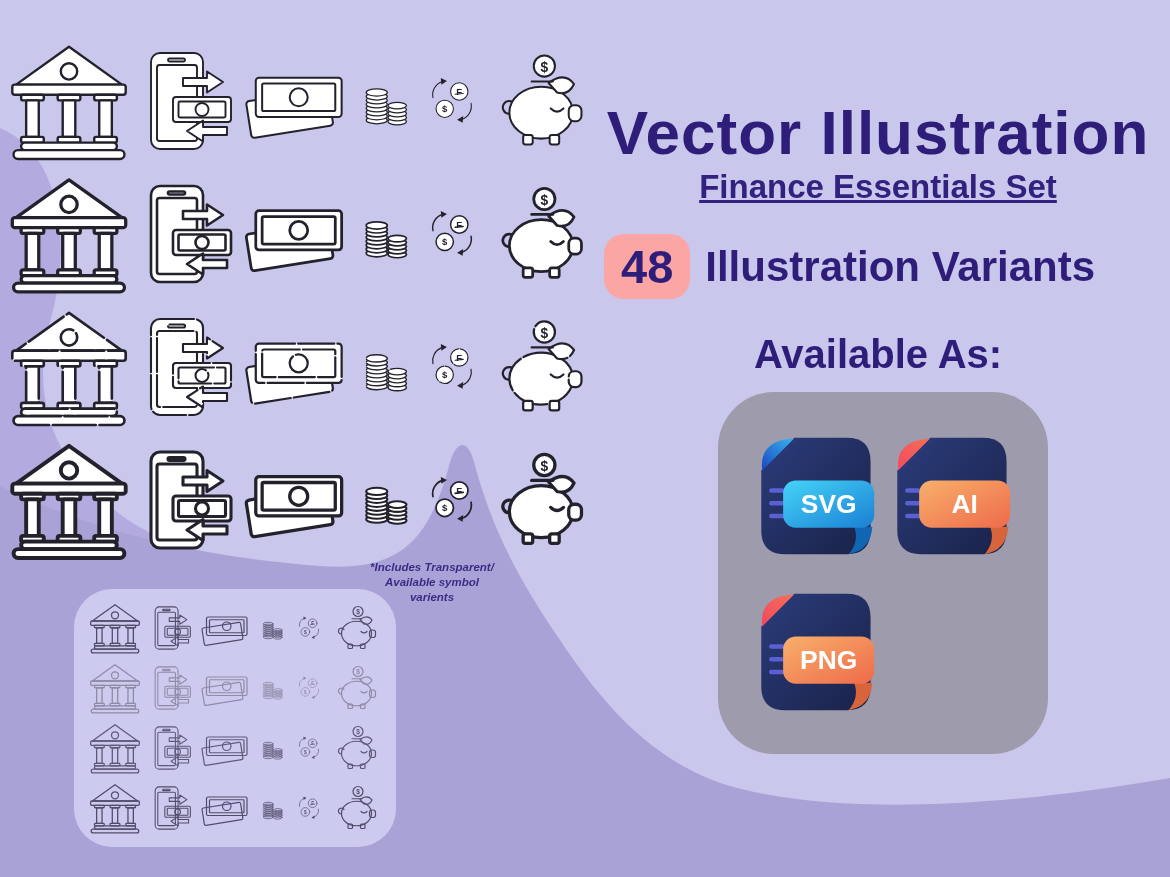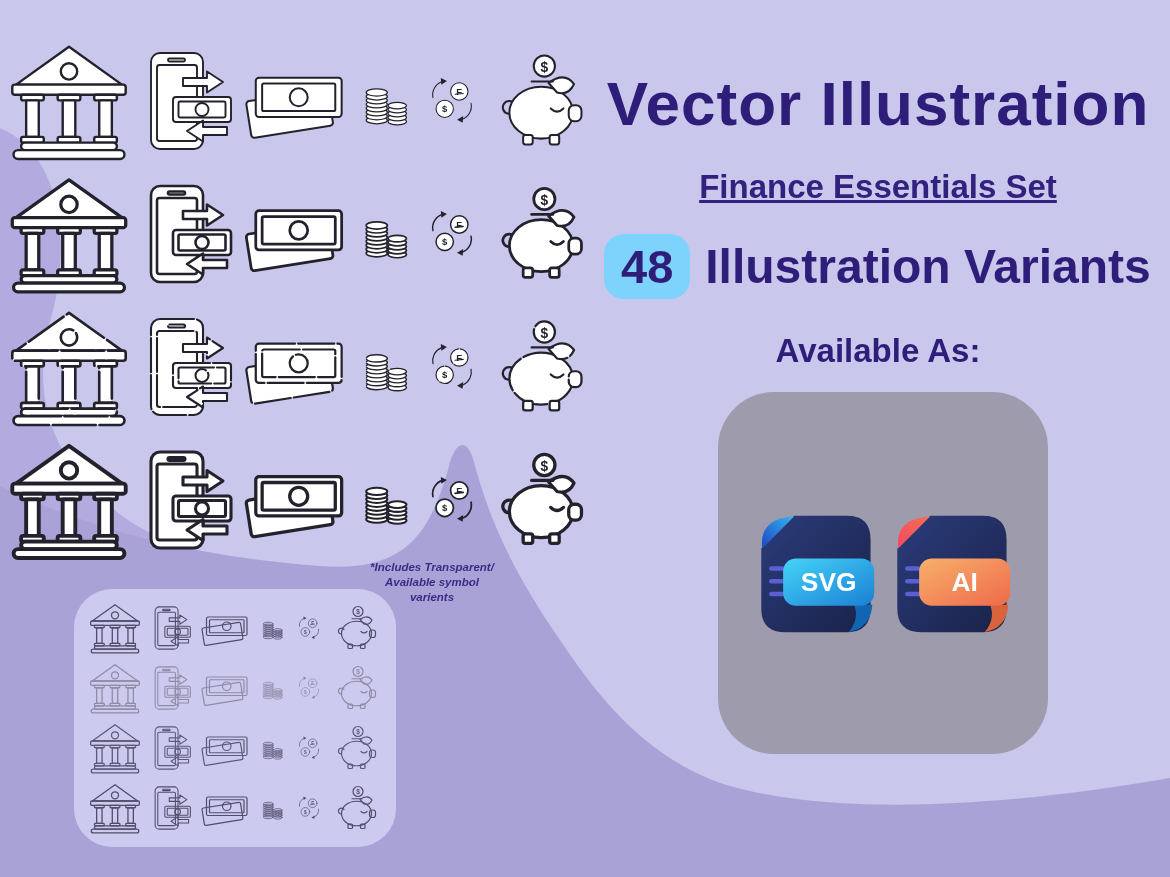--- a/index.html
+++ b/index.html
@@ -28,39 +28,39 @@
   }
   .mini{--paper:transparent;--sw:2.4;}
   .mini .icon-row{height:58px;gap:7px;}
   .mrow-0{--line:#504d6a;}
   .mrow-1{--line:#8f8ca6;}
   .mrow-2{--line:#5d5a78;}
   .mrow-3{--line:#504d6a;}
 
   
   .title{
-    position:absolute;left:592px;top:68px;width:572px;text-align:center;
+    position:absolute;left:592px;top:97px;width:572px;text-align:center;
     font-size:62px;font-weight:700;letter-spacing:1px;color:#2f1d7a;
   }
   .subtitle{
     position:absolute;left:592px;top:168px;width:572px;text-align:center;
     font-size:33px;font-weight:700;color:#32217e;text-decoration:underline;
   }
   .variants-line{
     position:absolute;left:604px;top:234px;display:flex;align-items:center;gap:15px;
   }
   .count-badge{
-    background:#7dd3fc;border-radius:20px;padding:5px 17px;
+    background:#fca5a5;border-radius:20px;padding:5px 17px;
     font-size:47px;font-weight:700;color:#2f1d7a;
   }
-  .variants-label{font-size:48px;font-weight:700;color:#2f1d7a;}
+  .variants-label{font-size:42px;font-weight:700;color:#2f1d7a;}
 
   .available-heading{
     position:absolute;left:703px;top:332px;width:350px;text-align:center;
-    font-size:33px;font-weight:700;color:#2f1d7a;
+    font-size:40px;font-weight:700;color:#2f1d7a;
   }
 
   
   .formats-panel{
     position:absolute;left:718px;top:392px;width:330px;height:362px;
     background:#9e9bac;border-radius:56px;box-sizing:border-box;
     display:grid;grid-template-columns:1fr 1fr;gap:10px;
     padding:30px 34px;place-items:center;
   }
   .fmt-badge{width:122px;height:130px;}
@@ -302,20 +302,32 @@
         <path class="fold" d="M44,9 L9,44 Q5,11 44,9 Z"></path>
         <g class="dash" stroke-linecap="round" stroke-width="5">
           <path d="M19,66 h12"></path>
           <path d="M19,80 h12"></path>
           <path d="M19,94 h12"></path>
         </g>
         <path class="curl" d="M110,106 h20 q-2,26 -26,30 q12,-14 6,-30 z"></path>
         <rect class="label" x="32" y="55" width="100" height="52" rx="14"></rect>
         <text class="fmt-text" x="82" y="91" text-anchor="middle">AI</text>
       </svg></div>
+    <div class="fmt-badge scheme-orange"><svg viewBox="0 0 134 142" width="122" height="130">
+        <path class="doc" d="M44,8 H102 Q128,8 128,34 V110 Q128,136 102,136 H34 Q8,136 8,110 V44 Z"></path>
+        <path class="fold" d="M44,9 L9,44 Q5,11 44,9 Z"></path>
+        <g class="dash" stroke-linecap="round" stroke-width="5">
+          <path d="M19,66 h12"></path>
+          <path d="M19,80 h12"></path>
+          <path d="M19,94 h12"></path>
+        </g>
+        <path class="curl" d="M110,106 h20 q-2,26 -26,30 q12,-14 6,-30 z"></path>
+        <rect class="label" x="32" y="55" width="100" height="52" rx="14"></rect>
+        <text class="fmt-text" x="82" y="91" text-anchor="middle">PNG</text>
+      </svg></div>
   </div>
 
 <div class="note">
   <span>*Includes Transparent/</span>
   <span>Available symbol</span>
   <span>varients</span>
 </div>
 
 <div class="mini-panel mini">
     <div class="icon-row mrow-0">

